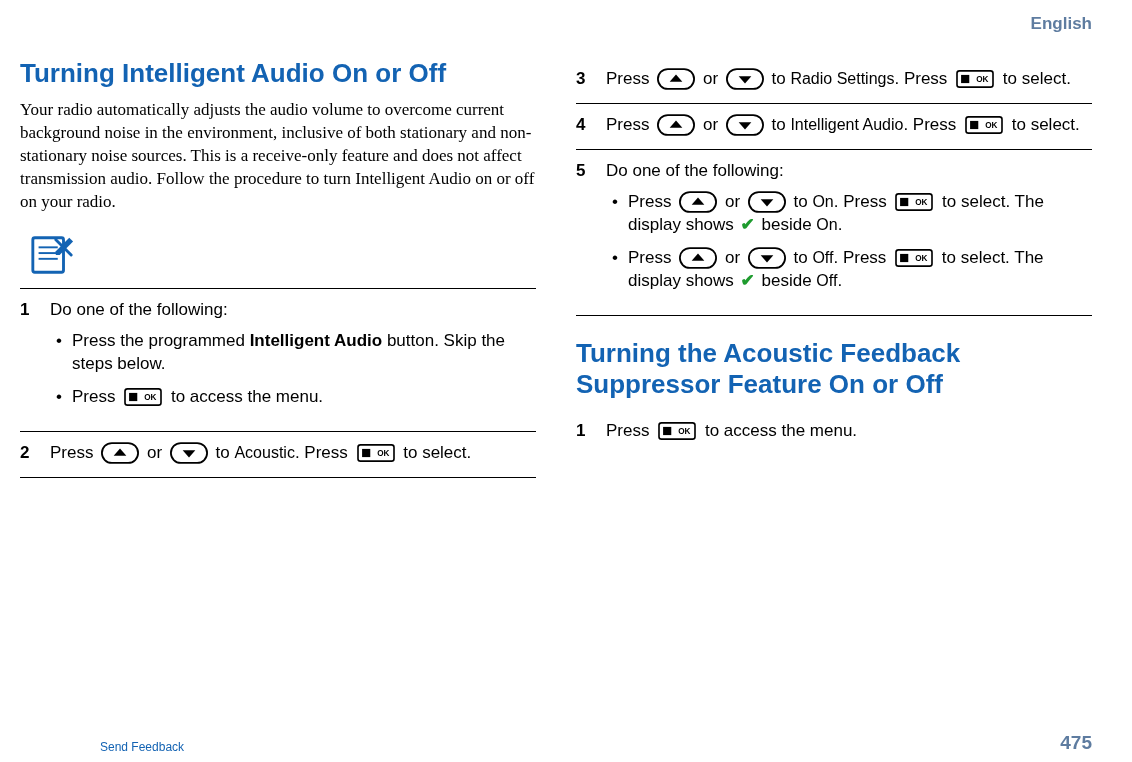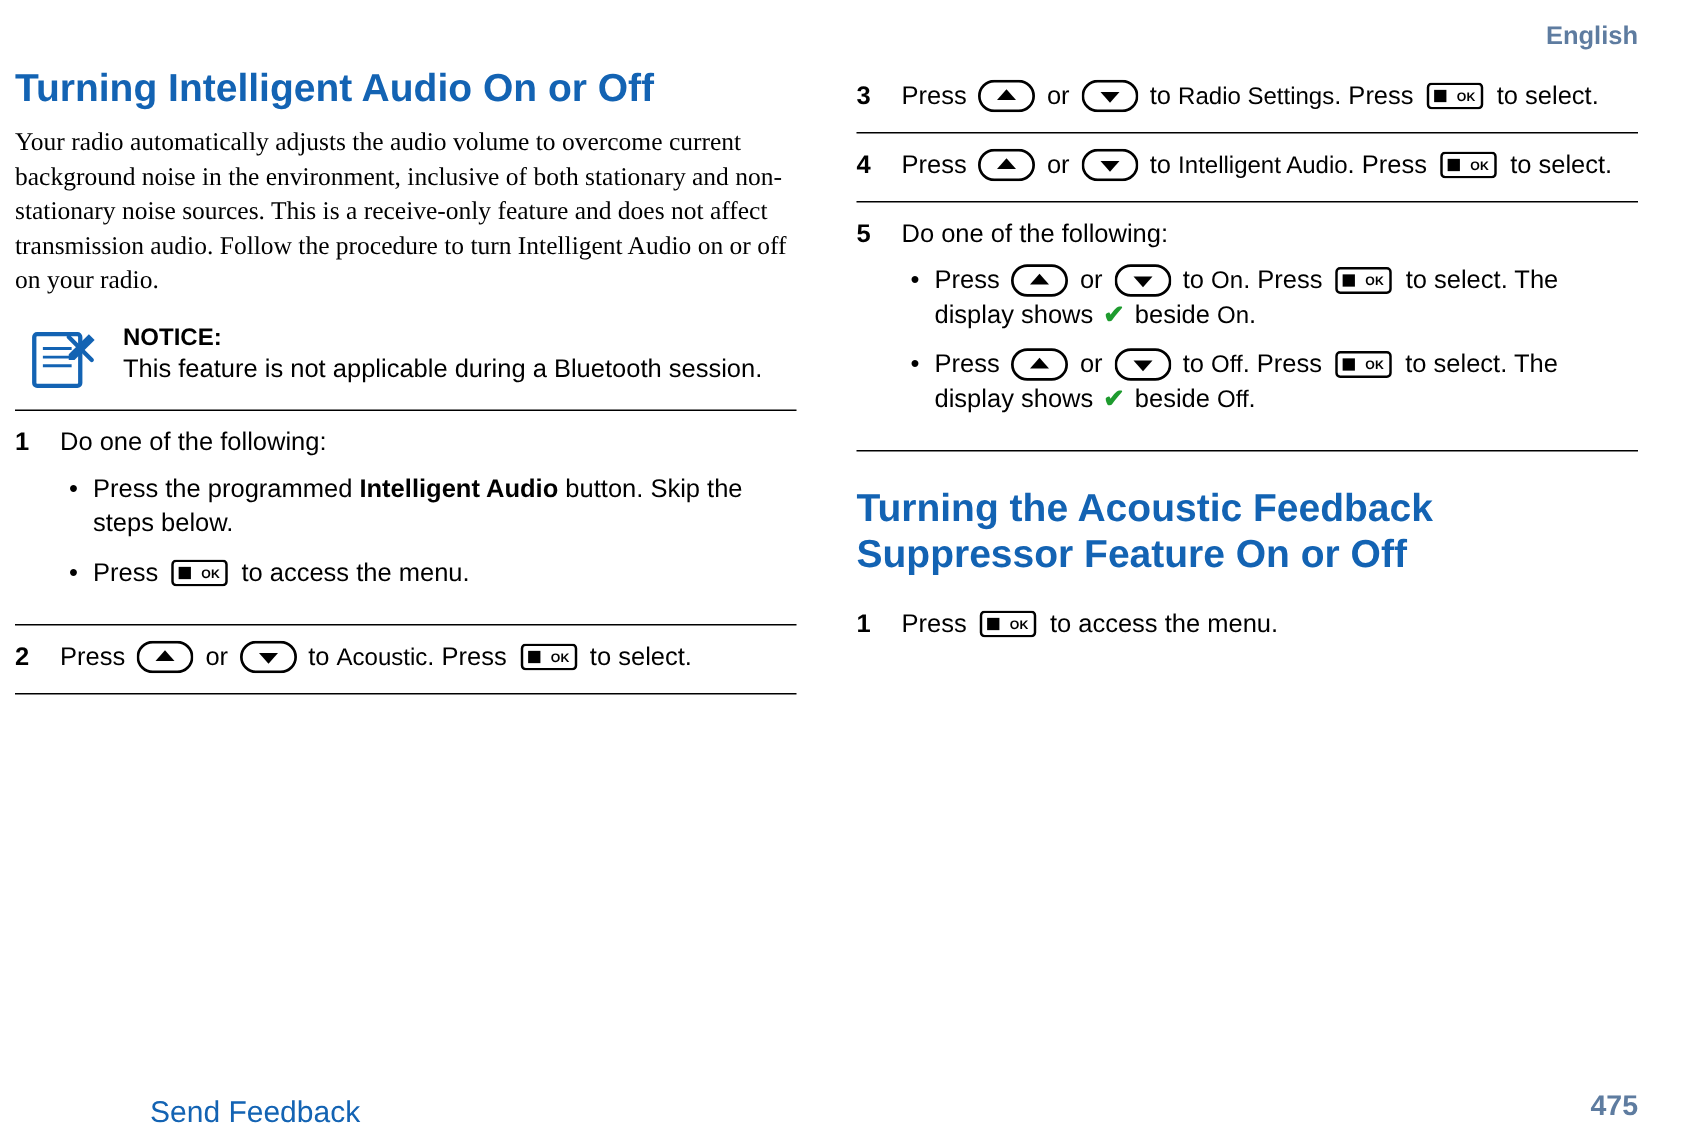--- a/index.html
+++ b/index.html
@@ -24,26 +24,26 @@
     padding: 14px 40px 10px 0;
     font-family: Arial, Helvetica, sans-serif;
     color: var(--text);
     overflow: hidden;
   }
   .lang {
     text-align: right;
     color: var(--muted);
     font-weight: 700;
     font-size: 17px;
-    margin-bottom: 9px;
+    margin-bottom: 24px;
   }
   .columns {
     display: flex;
     column-gap: 40px;
-    padding-left: 10px;
+    padding-left: 20px;
   }
   .col {
     flex: 1 1 0;
     min-width: 0;
   }
   h2 {
     color: var(--page-blue);
     font-size: 26px;
     line-height: 1.2;
     margin: 0 0 10px 0;
@@ -138,21 +138,21 @@
     left: 0;
     right: 0;
     bottom: 8px;
     display: flex;
     justify-content: space-between;
     align-items: center;
     padding: 0 40px 0 100px;
   }
   .send-feedback {
     color: var(--page-blue);
-    font-size: 20px;
+    font-size: 12px;
     text-decoration: none;
     cursor: pointer;
     margin-top: 20px;
   }
   .page-num {
     color: var(--muted);
     font-weight: 700;
     font-size: 19px;
     margin-top: 11px;
   }
@@ -196,24 +196,20 @@
       <p>Your radio automatically adjusts the audio volume to overcome current background noise in the environment, inclusive of both stationary and non-stationary noise sources. This is a receive-only feature and does not affect transmission audio. Follow the procedure to turn Intelligent Audio on or off on your radio.</p>
 
       <div class="notice">
         <div class="notice-icon-cell">
           <span class="notice-icon">
             <svg width="46" height="46">
                 <use href="#notice-icon"></use>
               </svg>
           </span>
         </div>
-        <div>
-          <div class="notice-label">NOTICE:</div>
-          <div class="notice-text">This feature is not applicable during a Bluetooth session.</div>
-        </div>
       </div>
 
       <div class="steps">
 
         <div class="step">
           <div class="step-num">1</div>
           <div class="step-body">
             <span>Do one of the following:</span>
             <ul class="bullets">
               <li>

